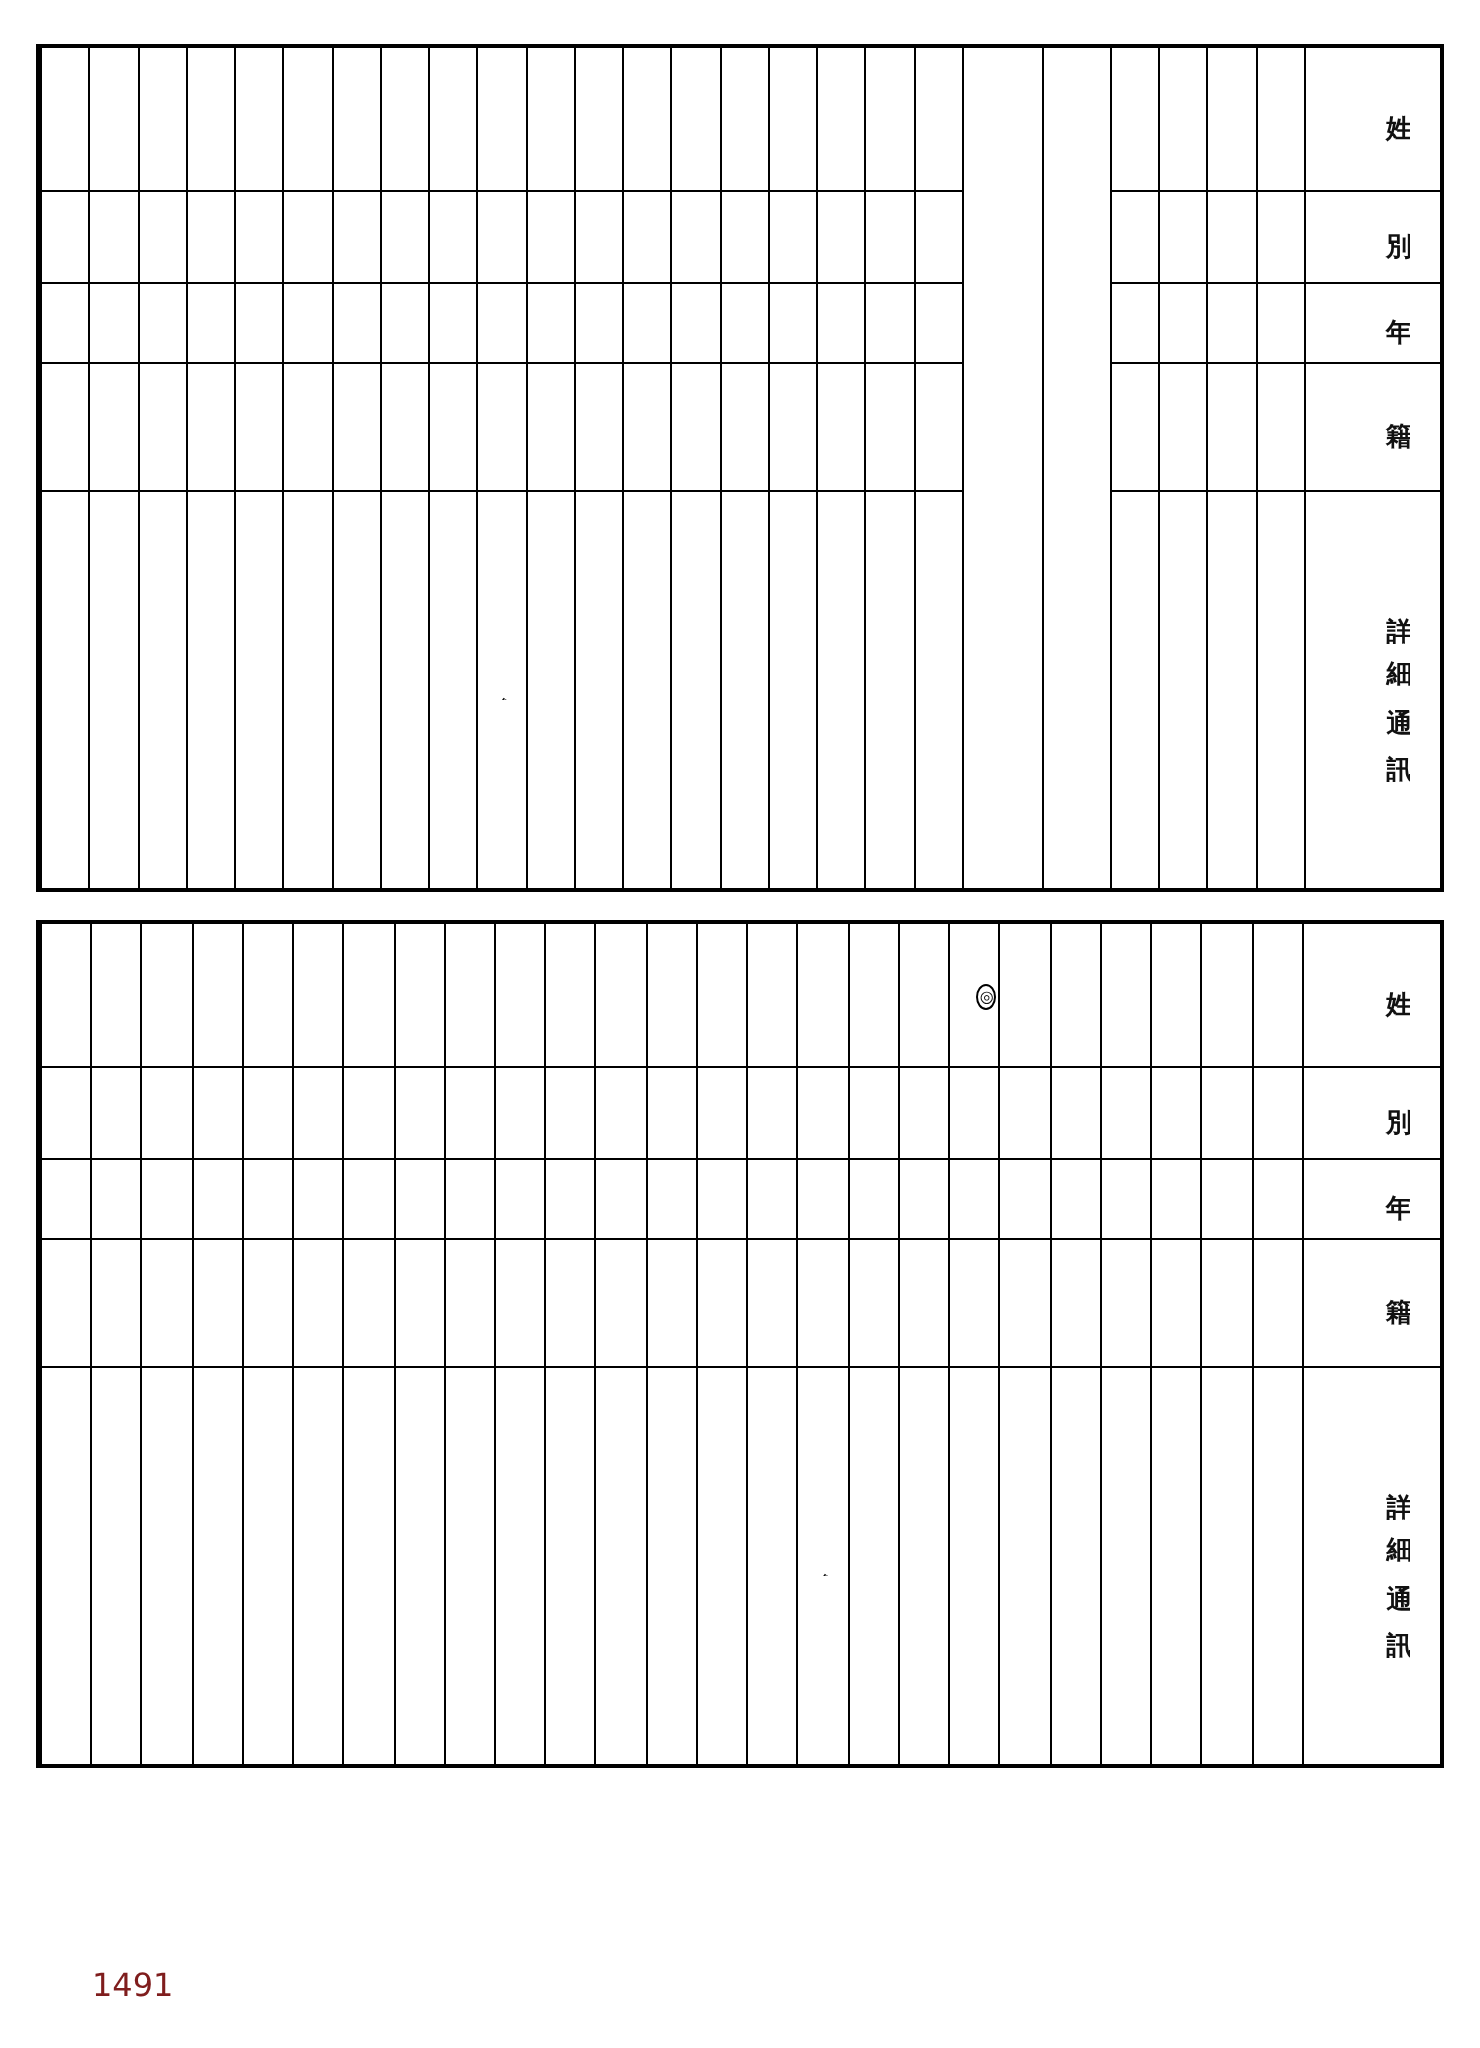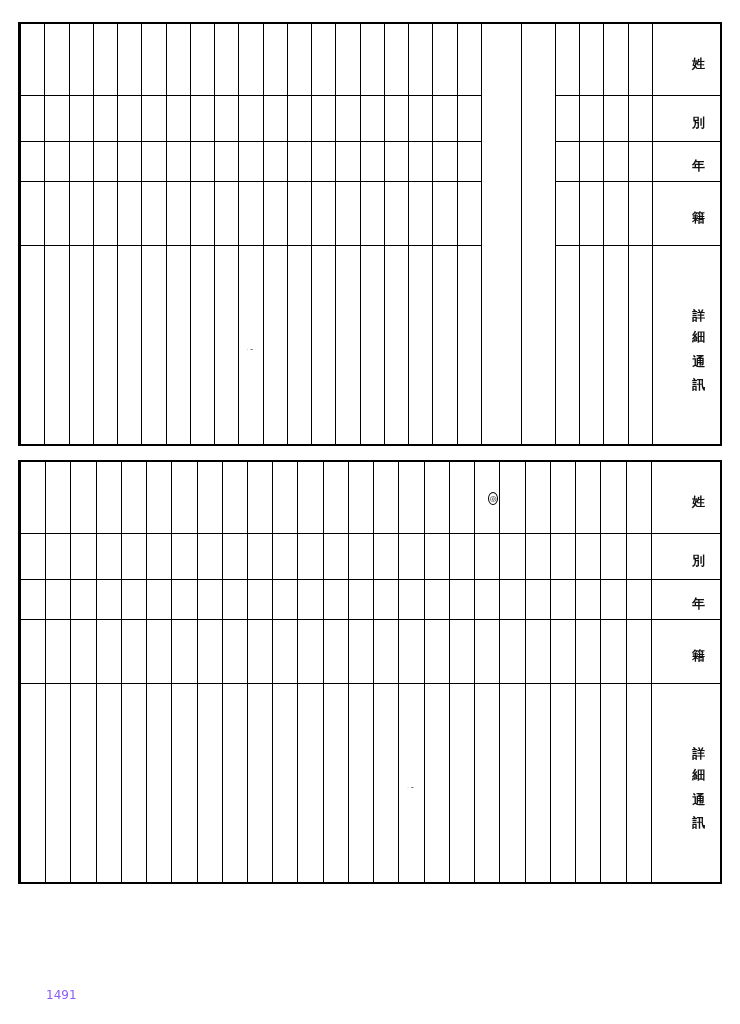--- a/index.html
+++ b/index.html
@@ -129,23 +129,23 @@
     line-height: 11px;
     font-size: 8px;
     text-align: center;
     margin-top: 2px;
   }
 
   .page-number {
     position: absolute;
     left: 46px;
     bottom: 22px;
-    font-size: 12px;
+    font-size: 16px;
     font-family: "DejaVu Sans", "Liberation Sans", sans-serif;
-    color: #8b5cf6;
+    color: #7f1d1d;
   }
 </style>
 </head>
 <body>
 
 <div class="page">
 
   <div class="block">
 
     <div class="col labels">

